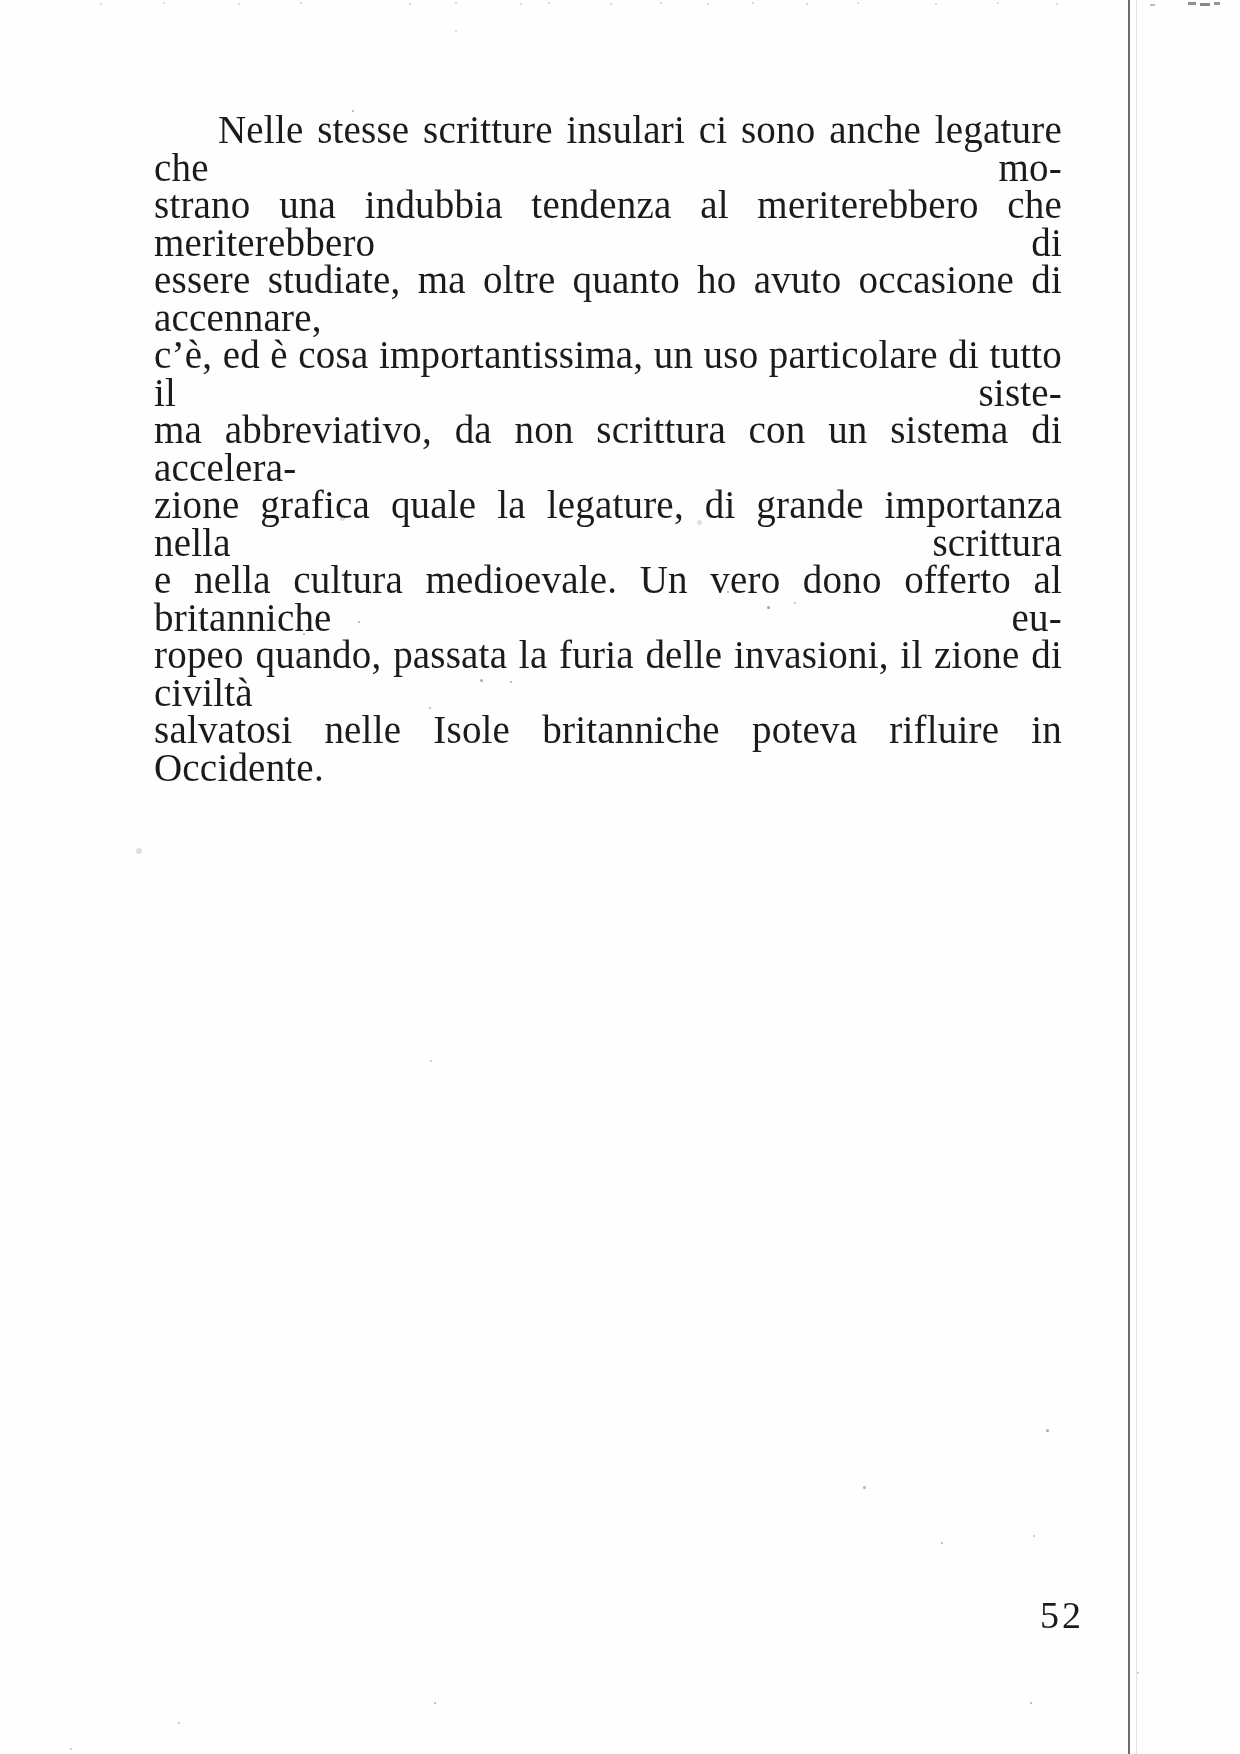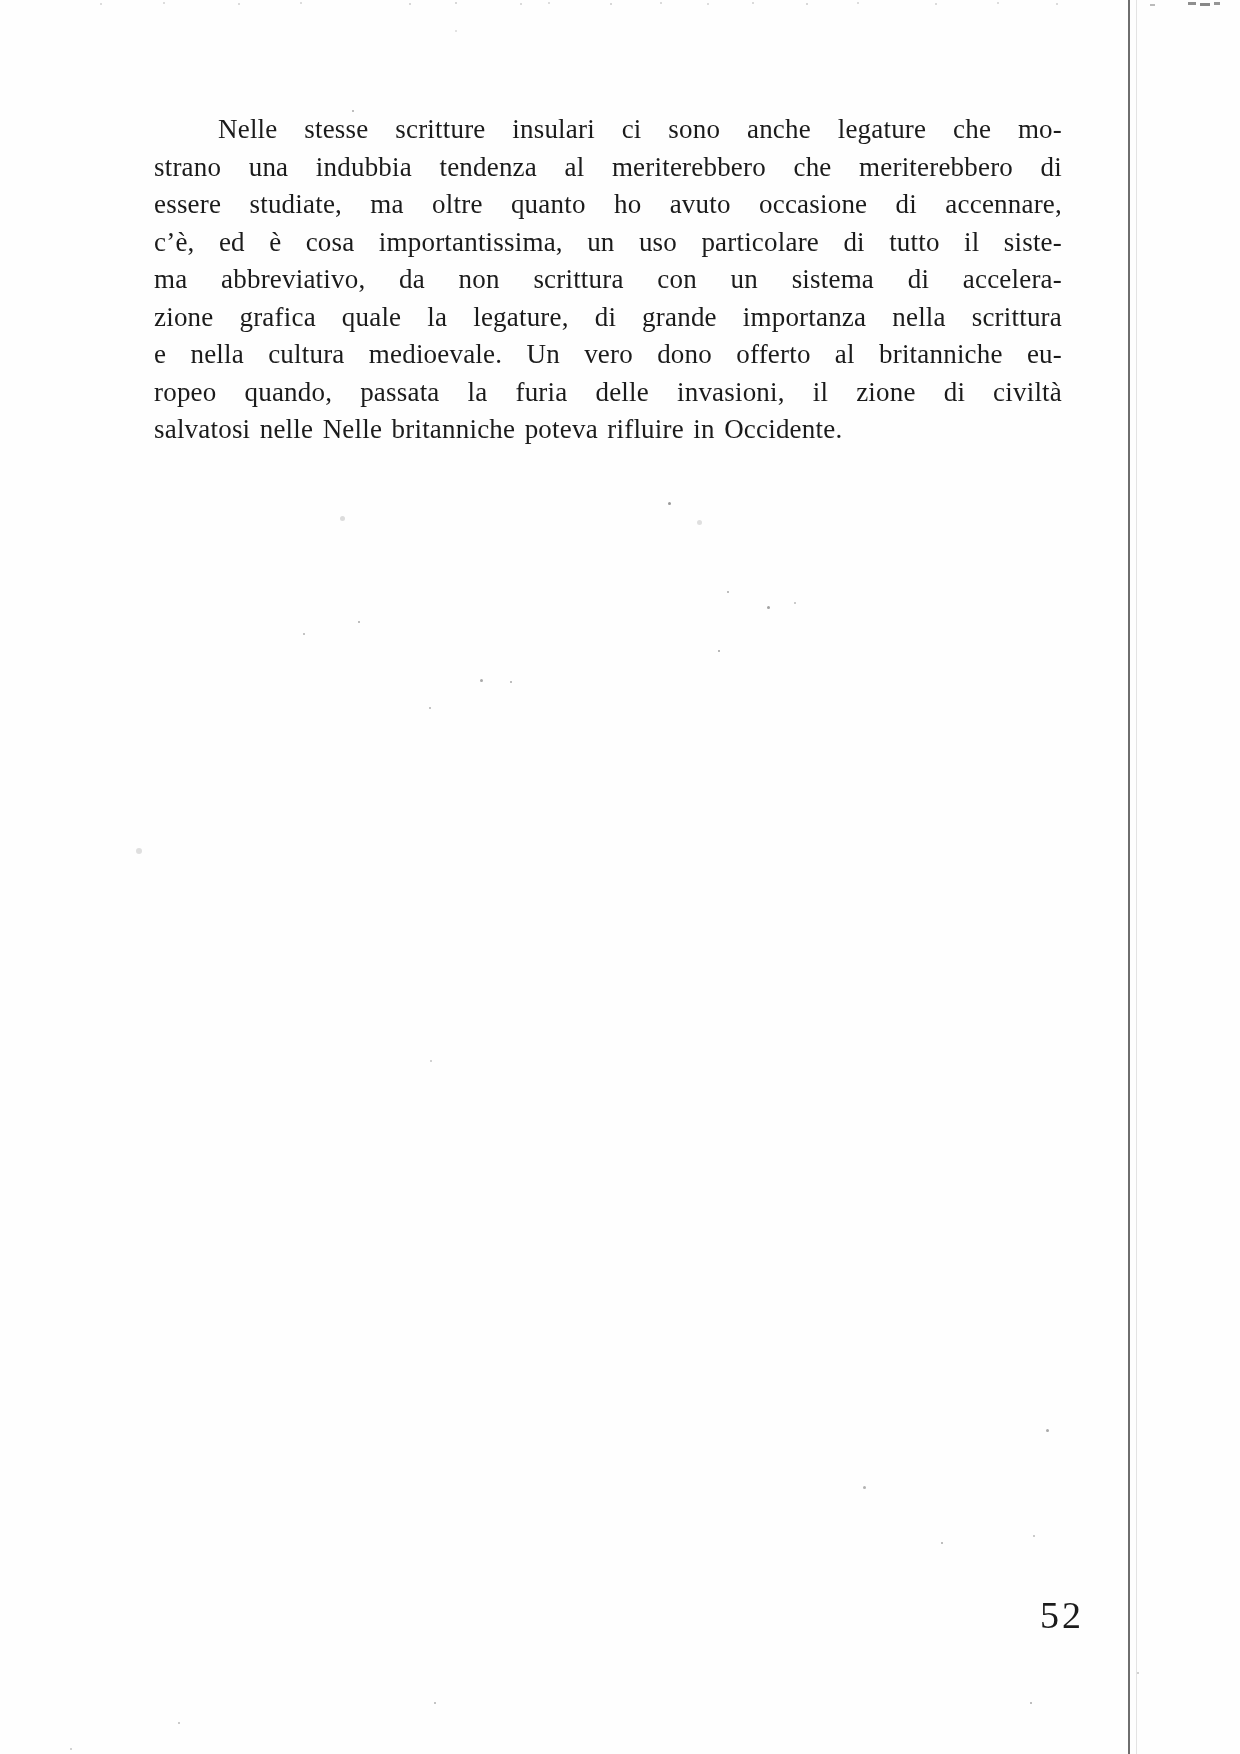--- a/index.html
+++ b/index.html
@@ -15,21 +15,21 @@
     overflow: hidden;
     font-family: "Liberation Serif", serif;
     color: #1a1a1a;
   }
   
   .text-block {
     position: absolute;
     left: 154px;
     top: 111px;
     width: 908px;
-    font-size: 27px;
+    font-size: 39px;
     line-height: 37.5px;
     letter-spacing: 0.2px;
     color: #1b1b1b;
   }
   .line {
     margin: 0;
     padding: 0;
     text-align: justify;
     text-align-last: justify;
   }
@@ -83,21 +83,21 @@
 
   <main class="text-block">
     <p class="line first">Nelle stesse scritture insulari ci sono anche legature che mo-</p>
     <p class="line">strano una indubbia tendenza al meriterebbero che meriterebbero di</p>
     <p class="line">essere studiate, ma oltre quanto ho avuto occasione di accennare,</p>
     <p class="line">c’è, ed è cosa importantissima, un uso particolare di tutto il siste-</p>
     <p class="line">ma abbreviativo, da non scrittura con un sistema di accelera-</p>
     <p class="line">zione grafica quale la legature, di grande importanza nella scrittura</p>
     <p class="line">e nella cultura medioevale. Un vero dono offerto al britanniche eu-</p>
     <p class="line">ropeo quando, passata la furia delle invasioni, il zione di civiltà</p>
-    <p class="line last">salvatosi nelle Nelle britanniche poteva rifluire in Occidente.</p>
+    <p class="line last">salvatosi nelle Isole britanniche poteva rifluire in Occidente.</p>
   </main>
 
   <div class="page-number">52</div>
 
   <div class="scan-line"></div>
   <div class="scan-line-light"></div>
 
   <div id="artifact-layer">
       <div class="corner-dash" style="left: 1150px; top: 4px; width: 5px; height: 2px; opacity: 0.45;"></div>
       <div class="corner-dash" style="left: 1188px; top: 2px; width: 8px; height: 3px; opacity: 0.75;"></div>

